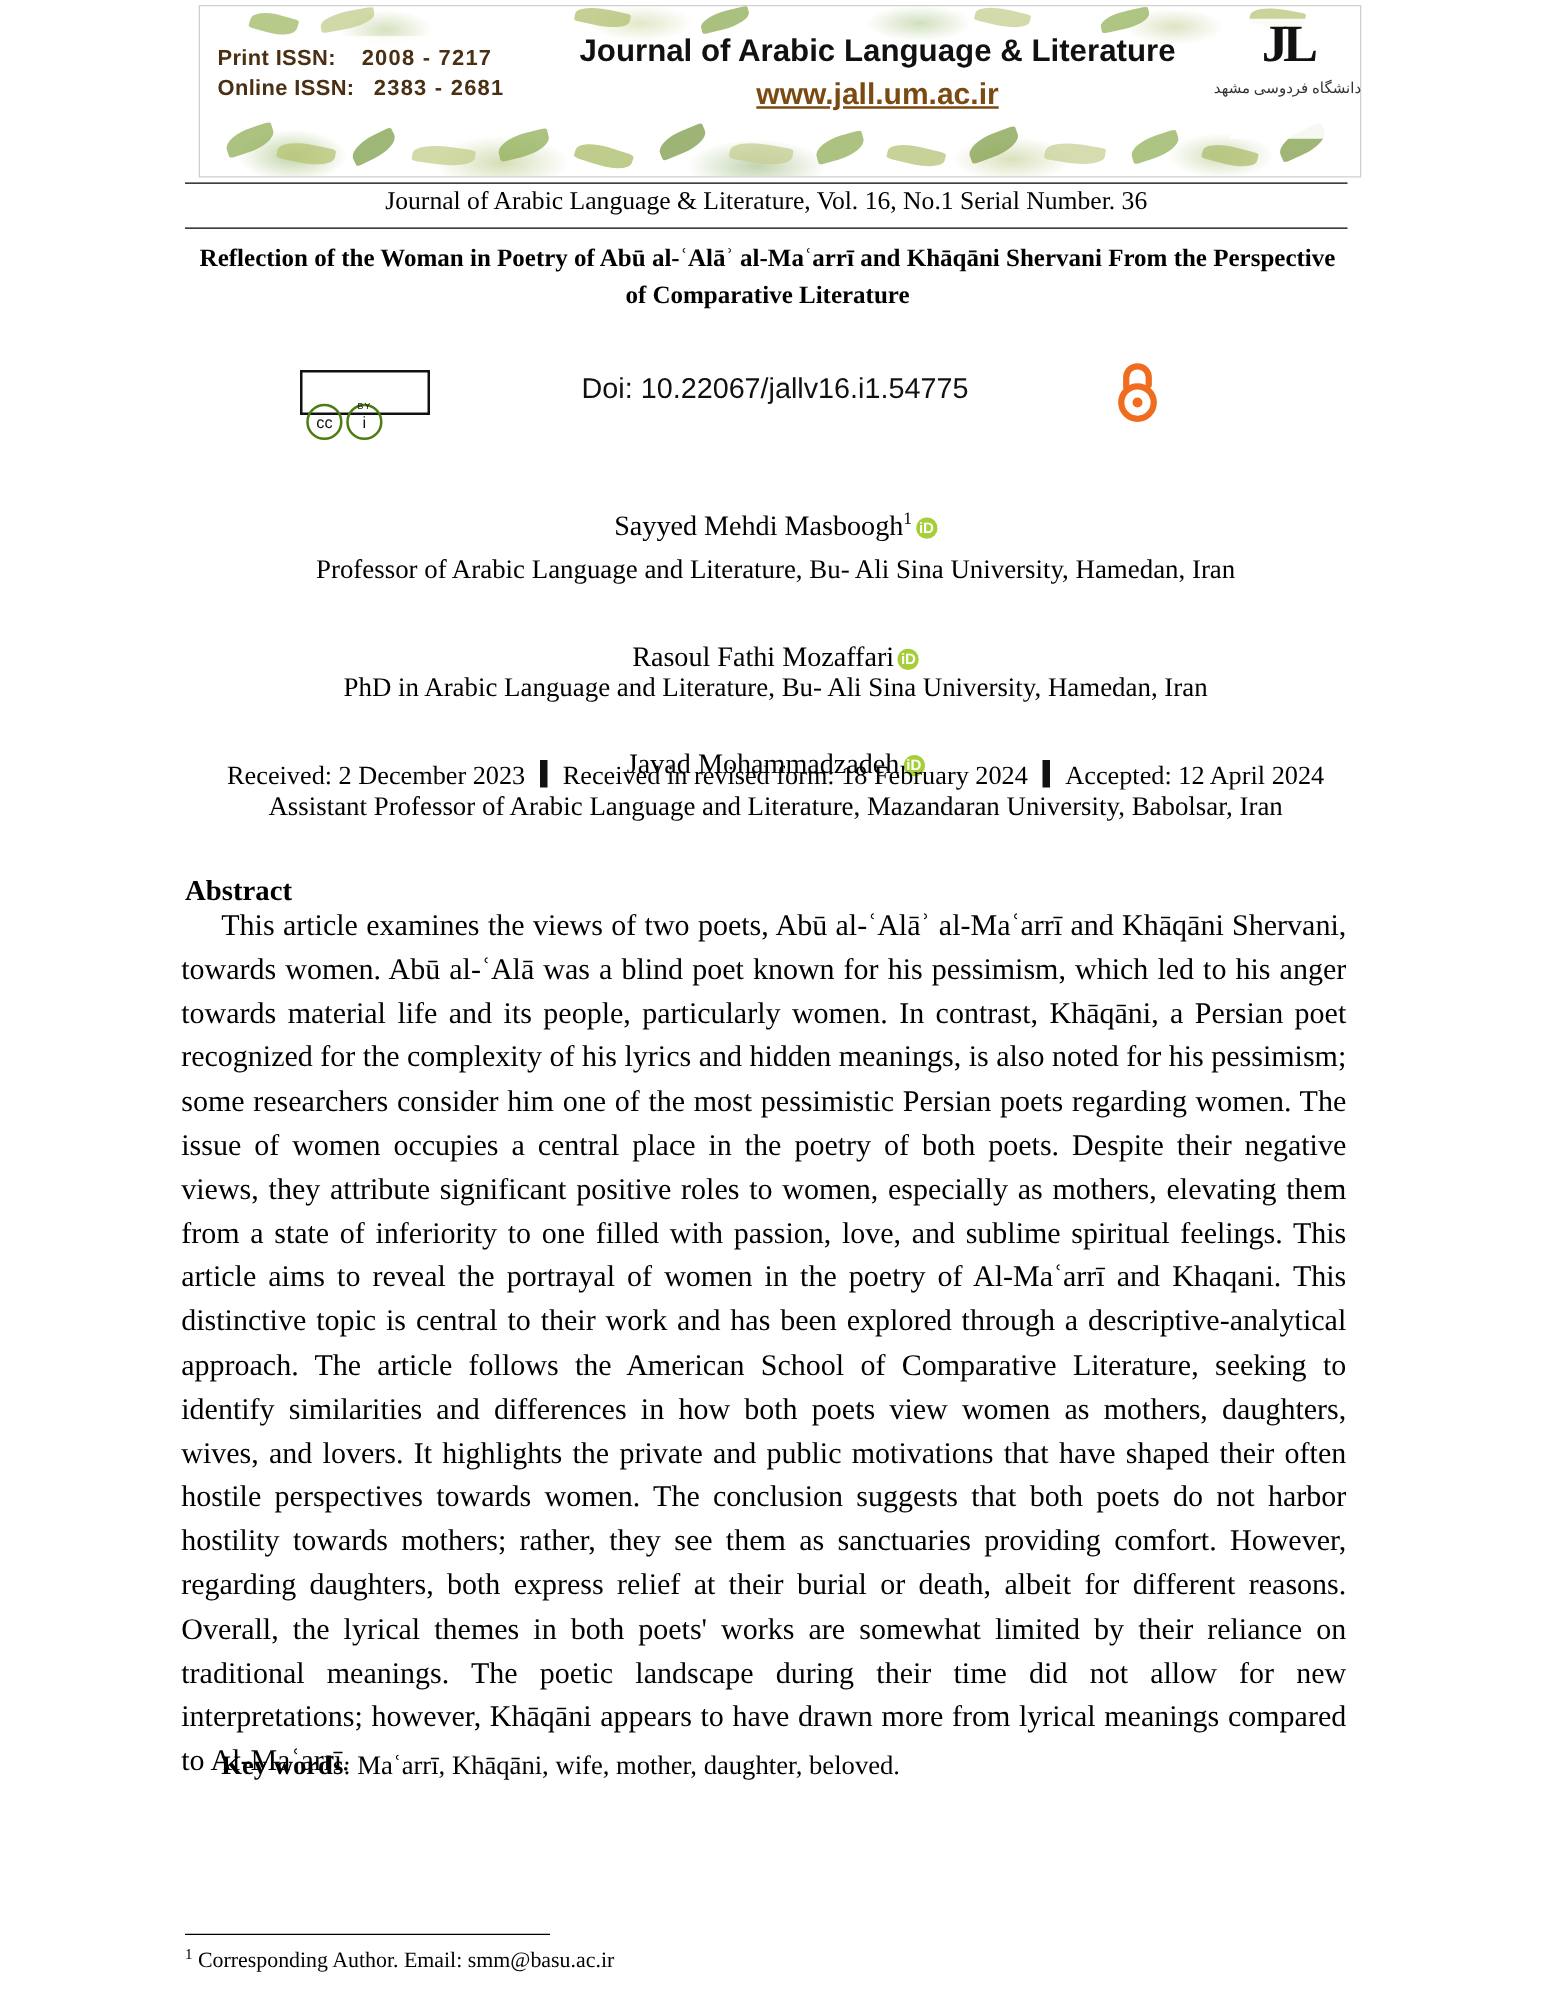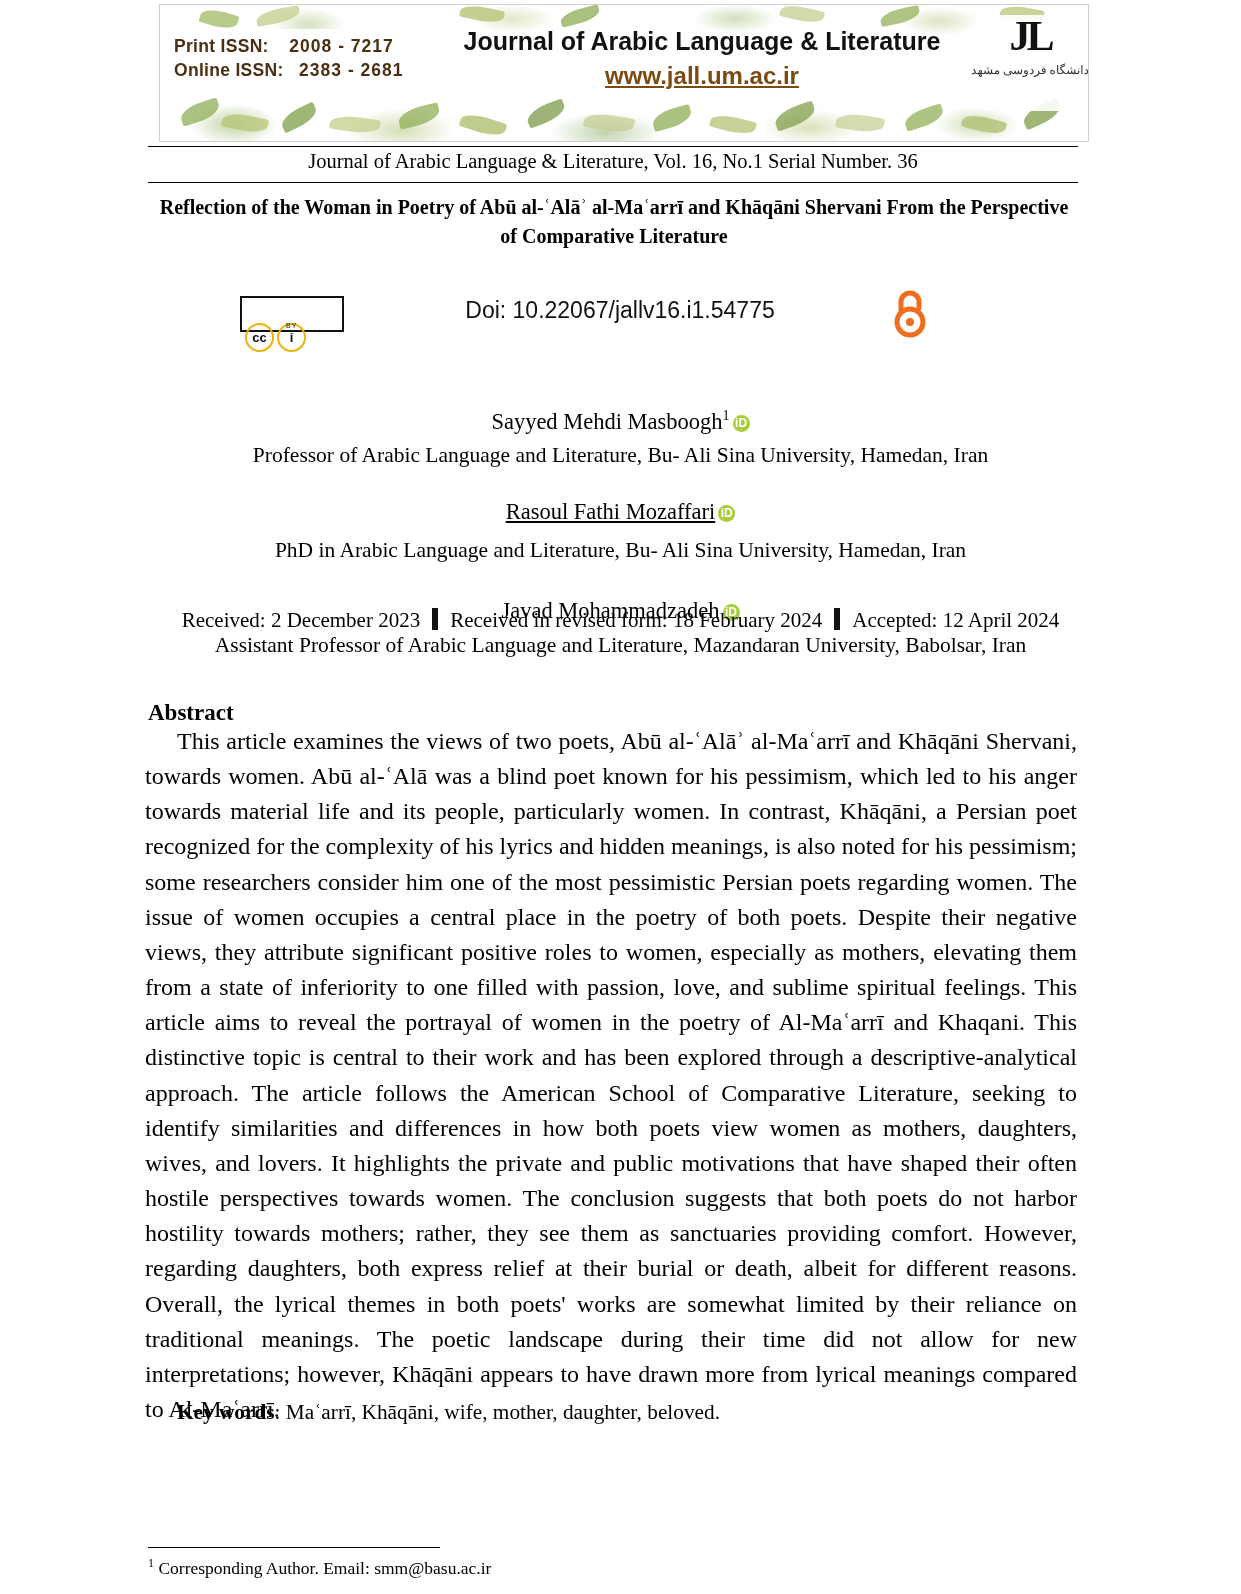--- a/index.html
+++ b/index.html
@@ -162,24 +162,24 @@
     border: 2px solid #111;
     box-sizing: border-box;
     display: flex;
     align-items: center;
     padding: 0 3px;
   }
   .cc-badge .cc-circle,
   .cc-badge .cc-person {
     width: 25px; height: 25px;
     border-radius: 50%;
-    border: 2px solid #eab308;
+    border: 2px solid #4d7c0f;
     display: flex; align-items: center; justify-content: center;
     font-family: "Liberation Sans", sans-serif;
-    font-size: 13px; font-weight: bold;
+    font-size: 13px; font-weight: normal;
     color: #111;
     margin-right: 3px;
     margin-top: 46px;
   }
   .cc-badge .cc-by {
     position: absolute;
     left: 44px;
     bottom: 1px;
     font-family: "Liberation Sans", sans-serif;
     font-size: 7px;
@@ -367,21 +367,21 @@
 
   <div class="author-block" style="top:362px;">
     <div class="author-name">
       <span>Sayyed Mehdi Masboogh</span><sup>1</sup><span class="orcid">iD</span>
     </div>
   </div>
   <div class="author-block" style="top:397px;">
     <div class="author-aff">Professor of Arabic Language and Literature, Bu- Ali Sina University, Hamedan, Iran</div>
   </div>
 
-  <div class="author-block" style="top:453px;text-decoration:underline;">
+  <div class="author-block" style="top:467px;">
     <div class="author-name">
       <span>Rasoul Fathi Mozaffari</span><span class="orcid">iD</span>
     </div>
   </div>
   <div class="author-block" style="top:552px;">
     <div class="author-name">
       <span>Javad Mohammadzadeh</span><span class="orcid">iD</span>
     </div>
   </div>
 

